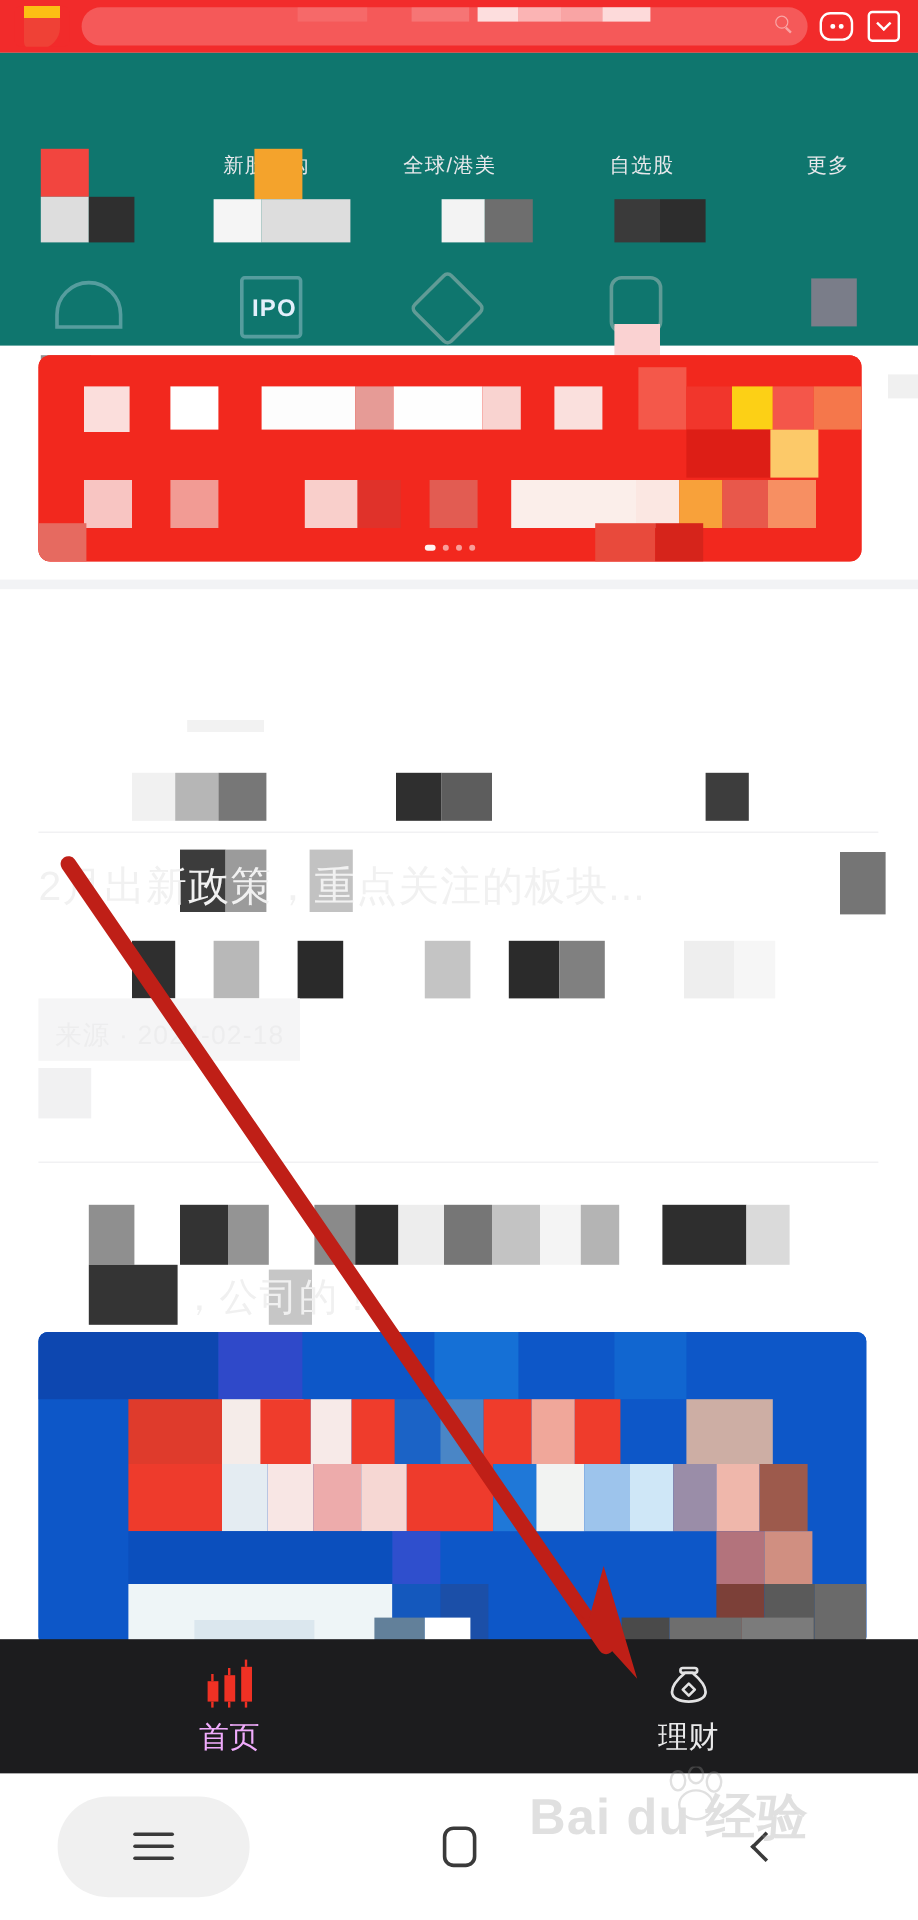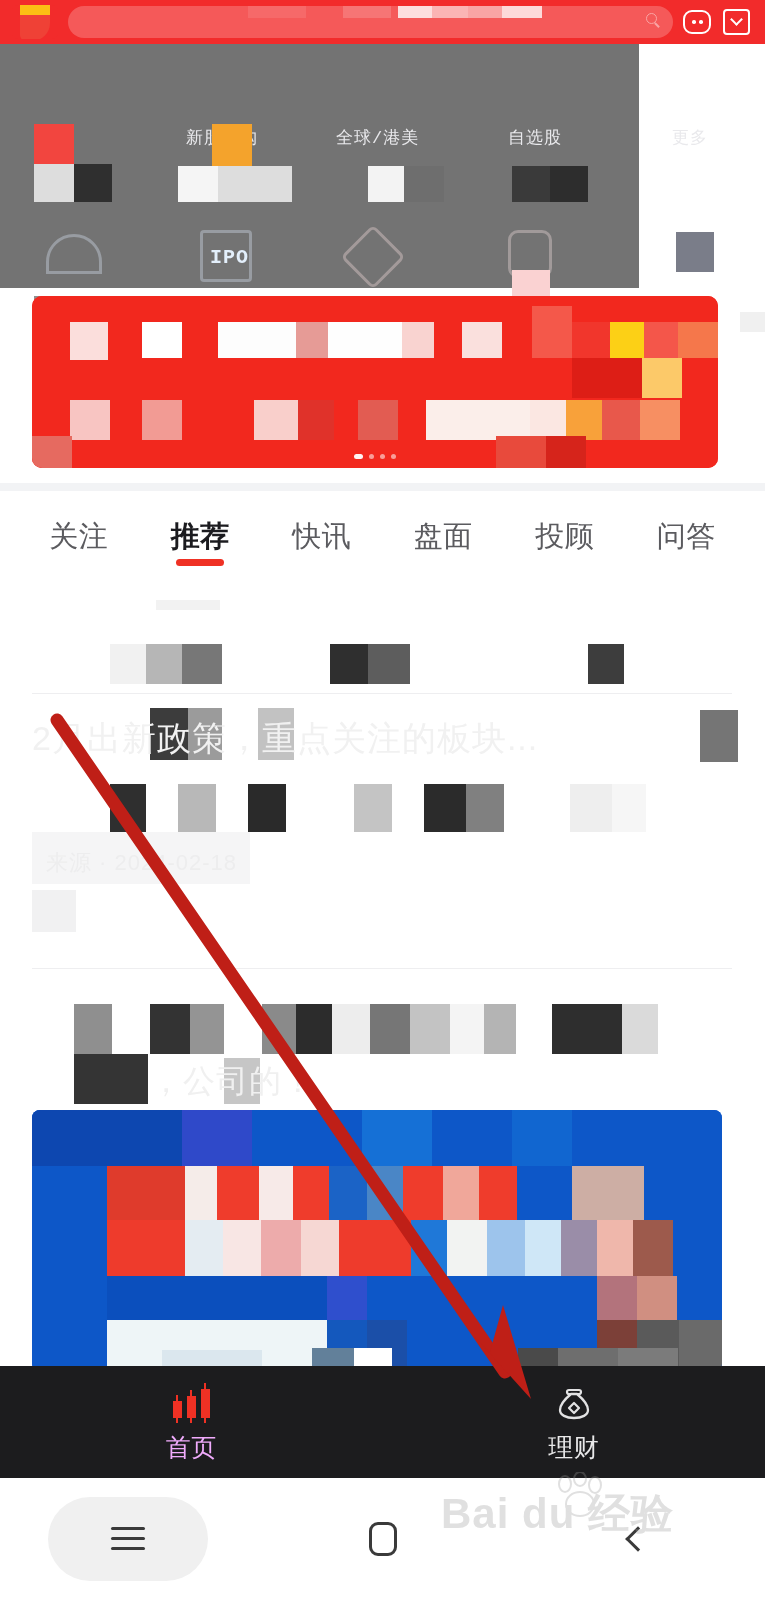--- a/index.html
+++ b/index.html
@@ -40,21 +40,21 @@
 
   .hicon { width: 30px; height: 30px; flex: none; position: relative; }
   .chat-ic { width: 28px; height: 24px; border: 2px solid #fff; border-radius: 9px; position: relative; top: 3px; }
   .chat-ic .d { position: absolute; top: 8px; width: 3.5px; height: 3.5px; background: #fff; border-radius: 50%; }
   .chat-ic .d1 { left: 7px; } .chat-ic .d2 { left: 14px; }
   .dl-ic { width: 27px; height: 26px; border: 2px solid #fff; border-radius: 4px; position: relative; top: 2px; }
   .dl-ic .chev { position: absolute; left: 50%; top: 4px; width: 9px; height: 9px; margin-left: -5px;
     border-right: 2px solid #fff; border-bottom: 2px solid #fff; transform: rotate(45deg); }
 
   
-  .gridzone { position: absolute; left: 0; top: 44px; width: 639px; height: 244px; background: #737373; font-family: Liberation Mono, monospace; }
+  .gridzone { position: absolute; left: 0; top: 44px; width: 765px; height: 244px; background: #0f766e; }
   .ghost { position: absolute; color: #e9e9ec; font-size: 17px; letter-spacing: 1px; white-space: nowrap; }
   .ghost-ic { position: absolute; border-radius: 6px; opacity: .35; }
   .mo { position: absolute; }
 
   
   .banner-red {
     position: absolute; left: 32px; top: 296px; width: 686px; height: 172px;
     border-radius: 10px; background: #f2281e; overflow: hidden;
   }
   .banner-red .dots { position: absolute; left: 50%; bottom: 9px; transform: translateX(-50%); display: flex; gap: 6px; }
@@ -245,46 +245,20 @@
     <div class="dots">
       <i class="on"></i>
         <i></i>
         <i></i>
         <i></i>
     </div>
   </div>
 
   <div class="seg-divider"></div>
 
-  <div class="tabs">
-    <div class="tab">
-      <span>关注</span>
-      
-    </div>
-    <div class="tab active">
-      <span>推荐</span>
-      <span class="bar"></span>
-    </div>
-    <div class="tab">
-      <span>快讯</span>
-      
-    </div>
-    <div class="tab">
-      <span>盘面</span>
-      
-    </div>
-    <div class="tab">
-      <span>投顾</span>
-      
-    </div>
-    <div class="tab">
-      <span>问答</span>
-      
-    </div>
-  </div>
 
   <div class="feed">
 
     <div>
       <div class="mo" style="left:110px;top:44px;width:36px;height:40px;background:#f1f1f1;"></div>
       <div class="mo" style="left:146px;top:44px;width:36px;height:40px;background:#b6b6b6;"></div>
       <div class="mo" style="left:182px;top:44px;width:40px;height:40px;background:#777777;"></div>
       <div class="mo" style="left:330px;top:44px;width:38px;height:40px;background:#2f2f2f;"></div>
       <div class="mo" style="left:368px;top:44px;width:42px;height:40px;background:#5d5d5d;"></div>
       <div class="mo" style="left:588px;top:44px;width:36px;height:40px;background:#3d3d3d;"></div>

